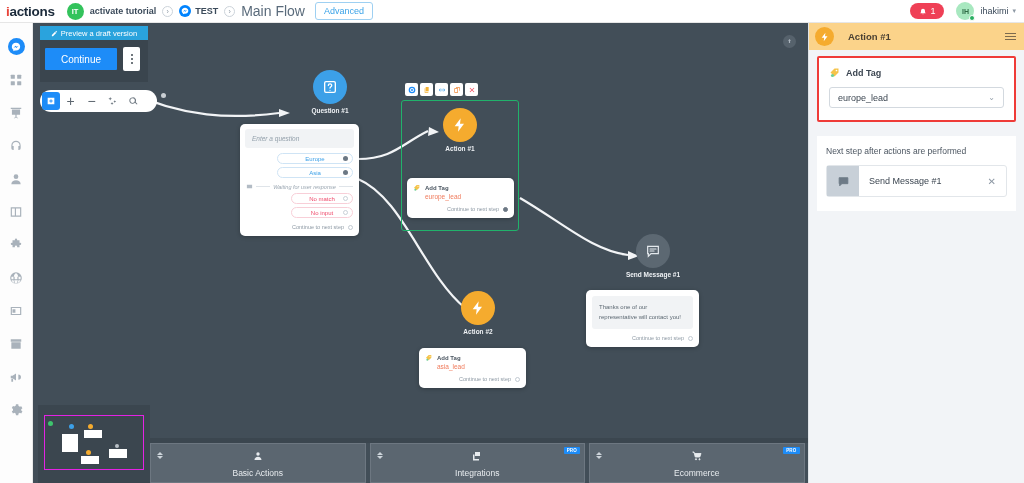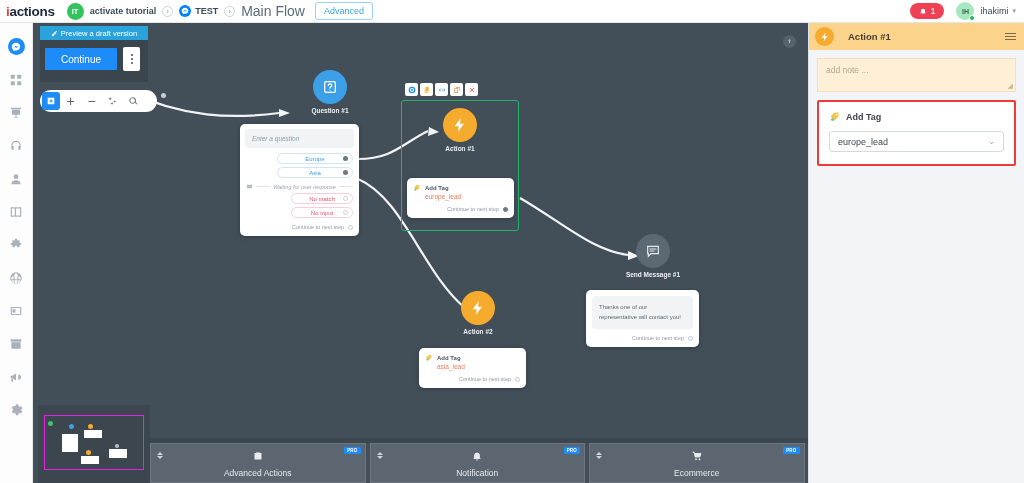--- a/index.html
+++ b/index.html
@@ -636,47 +636,46 @@
         <div class="mm-dot" style="left:70px; top:28px; width:4px; height:4px; background:#b9c0c6;"></div>
         <div class="mm-box" style="left:64px; top:33px; width:18px; height:9px;"></div>
       </div>
     </div>
   </div>
 
   <div class="bottombar-strip"></div>
 
   <div class="bottombar">
 
+    <div class="bt-item">
+      <span class="updown">
+          <i class="u"></i>
+          <i class="d"></i>
+        </span>
+      <span class="ic"><svg viewBox="0 0 24 24">
+            <circle cx="12" cy="8" r="3.4"></circle>
+            <path d="M5 20c0-3.9 3.1-6.5 7-6.5s7 2.6 7 6.5z"></path>
+          </svg></span>
+      <span class="lab">Basic Actions</span>
+    </div>
+
 
     <div class="bt-item">
       <span class="updown">
           <i class="u"></i>
           <i class="d"></i>
         </span>
       <span class="pro">PRO</span>
       <span class="ic"><svg viewBox="0 0 24 24">
-            <path d="M9 4h6v2h4v13H5V6h4zm2 0v2h2V4z"></path>
+            <path d="M8 4h10v8H8z"></path>
+            <path d="M4 9h3v9h9v3H4z"></path>
           </svg></span>
-      <span class="lab">Advanced Actions</span>
-    </div>
-
-
-    <div class="bt-item">
-      <span class="updown">
-          <i class="u"></i>
-          <i class="d"></i>
-        </span>
-      <span class="pro">PRO</span>
-      <span class="ic"><svg viewBox="0 0 24 24" fill="none" stroke="#e8ecef" stroke-width="1.8">
-            <path d="M7 17V11a5 5 0 0110 0v6"></path>
-            <path d="M5 17h14"></path>
-            <path d="M10.5 19.5a1.8 1.8 0 003 0"></path>
-          </svg></span>
-      <span class="lab">Notification</span>
-    </div>
+      <span class="lab">Integrations</span>
+    </div>
+
 
     <div class="bt-item">
       <span class="updown">
           <i class="u"></i>
           <i class="d"></i>
         </span>
       <span class="pro">PRO</span>
       <span class="ic"><svg viewBox="0 0 24 24" fill="none" stroke="#e8ecef" stroke-width="1.8">
             <path d="M3 4h3l2.5 10h9L20 7H7"></path>
             <circle cx="10" cy="18.5" r="1.2" fill="#e8ecef"></circle>
@@ -721,35 +720,44 @@
           </svg>
         </span>
       <span class="title">Action #1</span>
       <span class="burger">
           <i></i>
           <i></i>
           <i></i>
         </span>
     </div>
 
-    <div class="note-area">
-      <span>add note ...</span>
-      <span class="grip">◢</span>
-    </div>
 
     <div class="tag-card">
       <div class="hd">
         <svg viewBox="0 0 24 24">
             <path d="M3 11l8-8h8v8l-8 8z" fill="#f5c34a"></path>
             <circle cx="15" cy="7" r="1.7" fill="#fff"></circle>
             <circle cx="7" cy="17" r="3.2" fill="#6fcf97"></circle>
           </svg>
         <span>Add Tag</span>
       </div>
       <div class="tag-select">
         <span>europe_lead</span>
         <span class="chev">⌄</span>
       </div>
     </div>
 
+    <div class="next-card">
+      <div class="hd">Next step after actions are performed</div>
+      <div class="next-item">
+        <span class="ic">
+            <svg viewBox="0 0 24 24" fill="none" stroke="#6e7b87" stroke-width="1.7">
+              <path d="M4 5h16v11H9l-4 4v-4H4z"></path>
+              <path d="M7.5 9h9M7.5 12h6" stroke-linecap="round"></path>
+            </svg>
+          </span>
+        <span class="nm">Send Message #1</span>
+        <span class="x">✕</span>
+      </div>
+    </div>
   </div>
 
 </div>
 
 </body></html>

